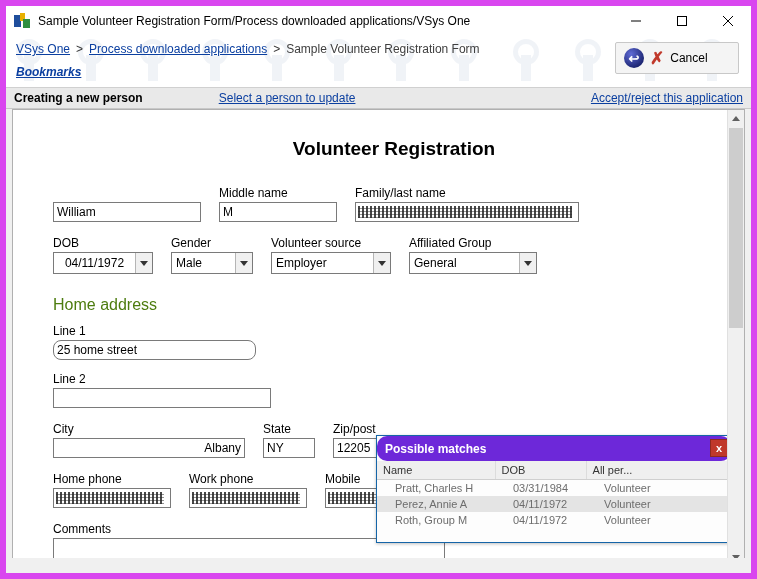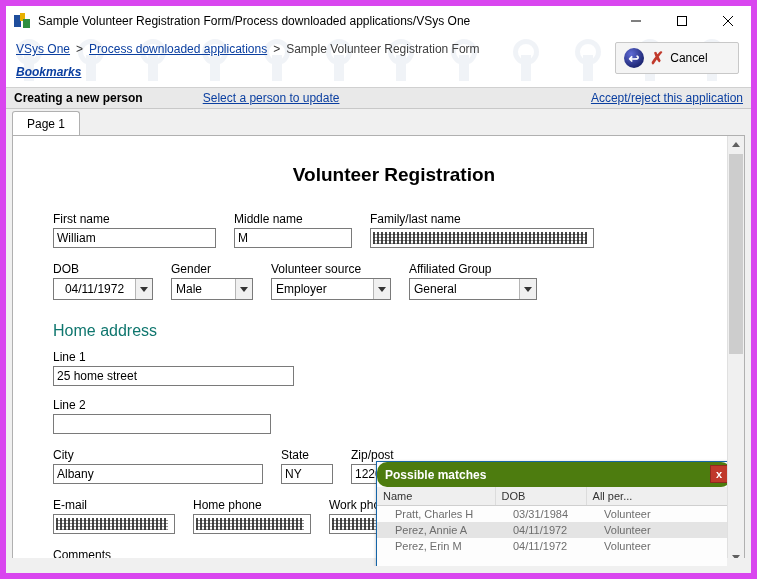--- a/index.html
+++ b/index.html
@@ -140,21 +140,21 @@
     display: flex;
     align-items: center;
     flex: 0 0 auto;
     padding: 0 8px;
     position: relative;
   }
   .status-left { font-weight: bold; font-size: 12px; color: #000; }
   .status-link {
     color: #0b3fa0; text-decoration: underline; cursor: pointer;
     font-size: 12px;
-    margin-left: 60px;
+    margin-left: 76px;
   }
   .status-right {
     position: absolute; right: 8px;
     color: #0b3fa0; text-decoration: underline; cursor: pointer;
     font-size: 12px;
   }
   
   .tabstrip {
     height: 26px;
     background: #f0f0f0;
@@ -262,35 +262,35 @@
   .combo .arrow i {
     display: block;
     width: 0; height: 0;
     border-left: 4px solid transparent;
     border-right: 4px solid transparent;
     border-top: 5px solid #333;
   }
   .section-head {
     font-size: 16px;
     margin: 22px 0 10px 0;
-    color: #0f766e;
+    color: #4d7c0f;
   }
   
   .matches {
     position: absolute;
     left: 363px; top: 325px;
     width: 356px; height: 108px;
     background: #fdfdfd;
     border: 1px solid #1565a8;
     z-index: 10;
     box-shadow: 0 1px 3px rgba(0,0,0,.25);
   }
   .matches-title {
     height: 25px;
-    background: #4d7c0f;
+    background: #6d28d9;
     color: #fff;
     font-weight: bold;
     font-size: 12px;
     display: flex; align-items: center;
     padding-left: 8px;
     position: relative;
     border-radius: 10px;
   }
   .matches-close {
     position: absolute;
@@ -451,38 +451,32 @@
       <span class="cancel-label">Cancel</span>
     </div>
   </div>
 
   <div class="statusbar">
     <span class="status-left">Creating a new person</span>
     <span class="status-link">Select a person to update</span>
     <span class="status-right">Accept/reject this application</span>
   </div>
 
-  <div class="tabstrip">
-    <div class="tab">
-      <span>Page 1</span>
-    </div>
-  </div>
 
   <div class="content-wrap">
     <div class="form-panel">
       <div class="form-inner">
 
         <div class="form-title">Volunteer Registration</div>
 
         <div class="fields">
 
           <div class="row">
             <div class="field">
-              <label class="flabel">First name</label>
-              <input class="finput" style="width: 163px;" value="William">
+              <input class="finput" style="width: 148px;" value="William">
             </div>
             <div class="field">
               <label class="flabel">Middle name</label>
               <input class="finput" style="width: 118px;" value="M">
             </div>
             <div class="field">
               <label class="flabel">Family/last name</label>
               <div class="finput redacted" style="width:224px"></div>
             </div>
           </div>
@@ -523,48 +517,44 @@
                     <i></i>
                   </span>
               </div>
             </div>
           </div>
 
           <div class="section-head">Home address</div>
 
           <div>
             <label class="flabel">Line 1</label>
-            <input class="finput" style="width: 241px;" value="25 home street">
+            <input class="finput" style="width: 203px; border-radius: 8px;" value="25 home street">
           </div>
 
           <div style="margin-top:12px">
             <label class="flabel">Line 2</label>
             <input class="finput" style="width: 218px;" value="">
           </div>
 
           <div class="row" style="margin-top:14px">
             <div class="field">
               <label class="flabel">City</label>
-              <input class="finput" style="width: 210px;" value="Albany">
+              <input class="finput" style="width: 192px; text-align: right;" value="Albany">
             </div>
             <div class="field">
               <label class="flabel">State</label>
               <input class="finput" style="width: 52px;" value="NY">
             </div>
             <div class="field">
               <label class="flabel">Zip/post</label>
               <input class="finput" style="width: 118px;" value="12205">
             </div>
           </div>
 
           <div class="row" style="margin-top:14px">
-            <div class="field">
-              <label class="flabel">E-mail</label>
-              <div class="finput redacted" style="width:122px"></div>
-            </div>
             <div class="field">
               <label class="flabel">Home phone</label>
               <div class="finput redacted" style="width:118px"></div>
             </div>
             <div class="field">
               <label class="flabel">Work phone</label>
               <div class="finput redacted" style="width:118px"></div>
             </div>
             <div class="field">
               <label class="flabel">Mobile</label>
@@ -597,21 +587,21 @@
                 <td>Pratt, Charles H</td>
                 <td>03/31/1984</td>
                 <td>Volunteer</td>
               </tr>
               <tr class="sel">
                 <td>Perez, Annie A</td>
                 <td>04/11/1972</td>
                 <td>Volunteer</td>
               </tr>
               <tr>
-                <td>Perez, Erin M</td>
+                <td>Roth, Group M</td>
                 <td>04/11/1972</td>
                 <td>Volunteer</td>
               </tr>
             </tbody>
           </table>
         </div>
 
       </div>
 
       <div class="vscroll">

